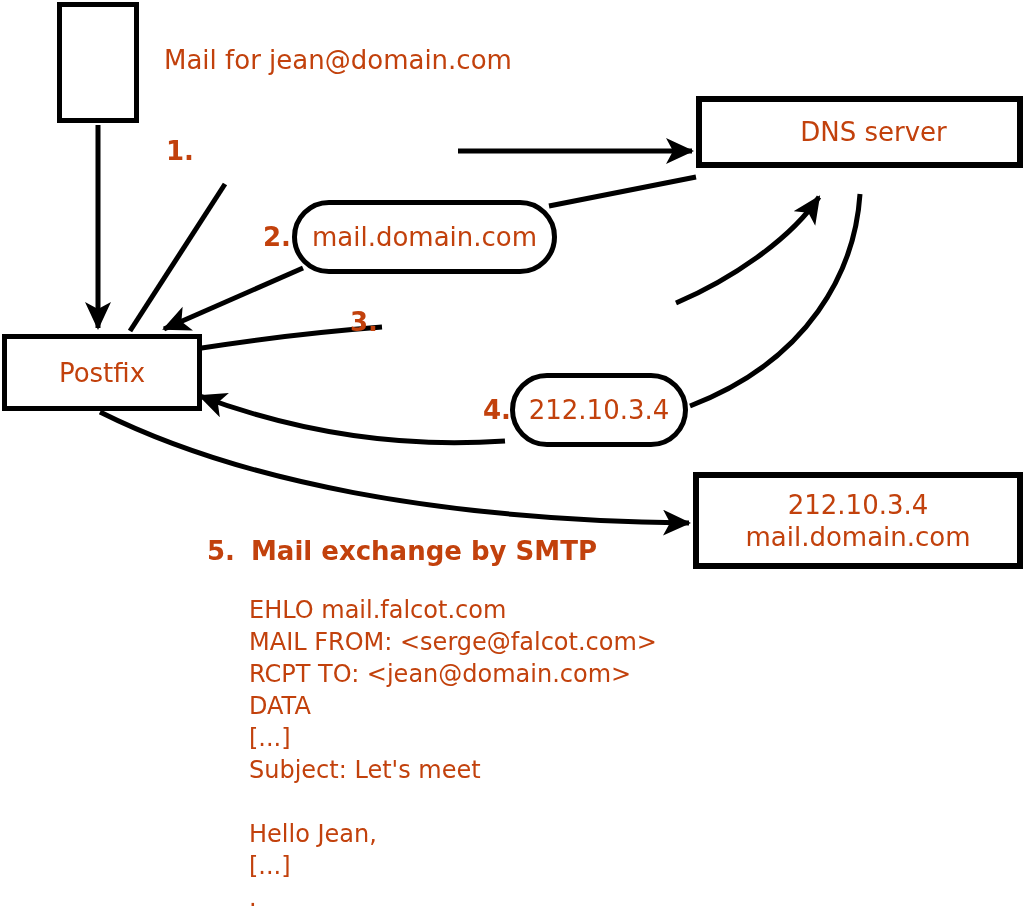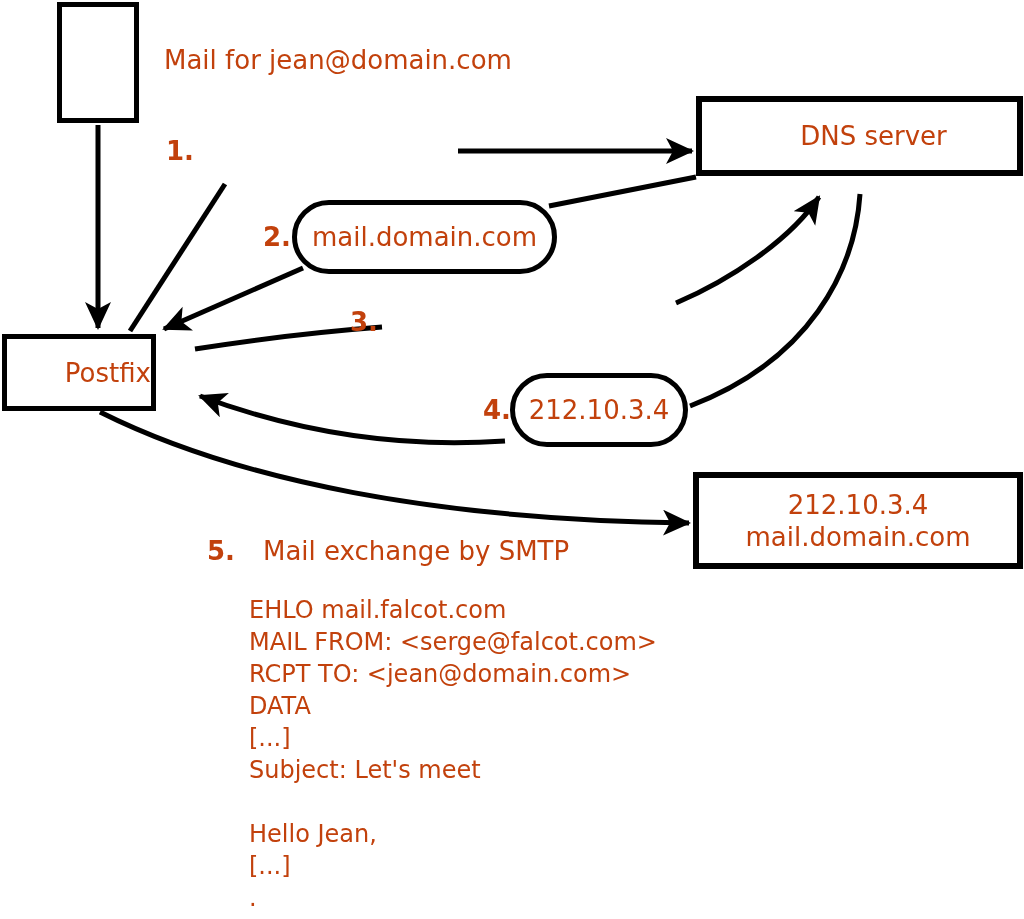--- a/index.html
+++ b/index.html
@@ -110,35 +110,35 @@
     <span>mail.domain.com</span>
   </div>
 
   <div class="stepnum" style="left:350px; top:307px;">3.</div>
 
   <div class="stepnum" style="left:483px; top:395px;">4.</div>
   <div class="pill" style="left:510px; top:373px; width:178px; height:74px;">
     <span>212.10.3.4</span>
   </div>
 
-  <div class="node" style="left:2px; top:334px; width:154px; height:77px;justify-content:flex-end;">
+  <div class="node" style="left:2px; top:334px; width:200px; height:77px;">
     <span>Postfix</span>
   </div>
 
-  <div class="node thick" style="left:696px; top:96px; width:327px; height:80px;padding-left:28px;">
+  <div class="node thick" style="left:696px; top:96px; width:327px; height:72px;padding-left:28px;">
     <span>DNS server</span>
   </div>
 
   <div class="node thick twoline" style="left:693px; top:472px; width:330px; height:97px;">
     <span>212.10.3.4</span>
     <span>mail.domain.com</span>
   </div>
 
   <div class="stepnum" style="left:207px; top:536px;">5.</div>
-  <div class="freetext" style="left:263px; top:536px;">Mail exchange by SMTP</div>
+  <div class="freetext" style="left:251px; top:536px;font-weight:bold;">Mail exchange by SMTP</div>
 
   <div id="smtp-block">EHLO mail.falcot.com
 MAIL FROM: &lt;serge@falcot.com&gt;
 RCPT TO: &lt;jean@domain.com&gt;
 DATA
 [...]
 Subject: Let's meet
 
 Hello Jean,
 [...]

